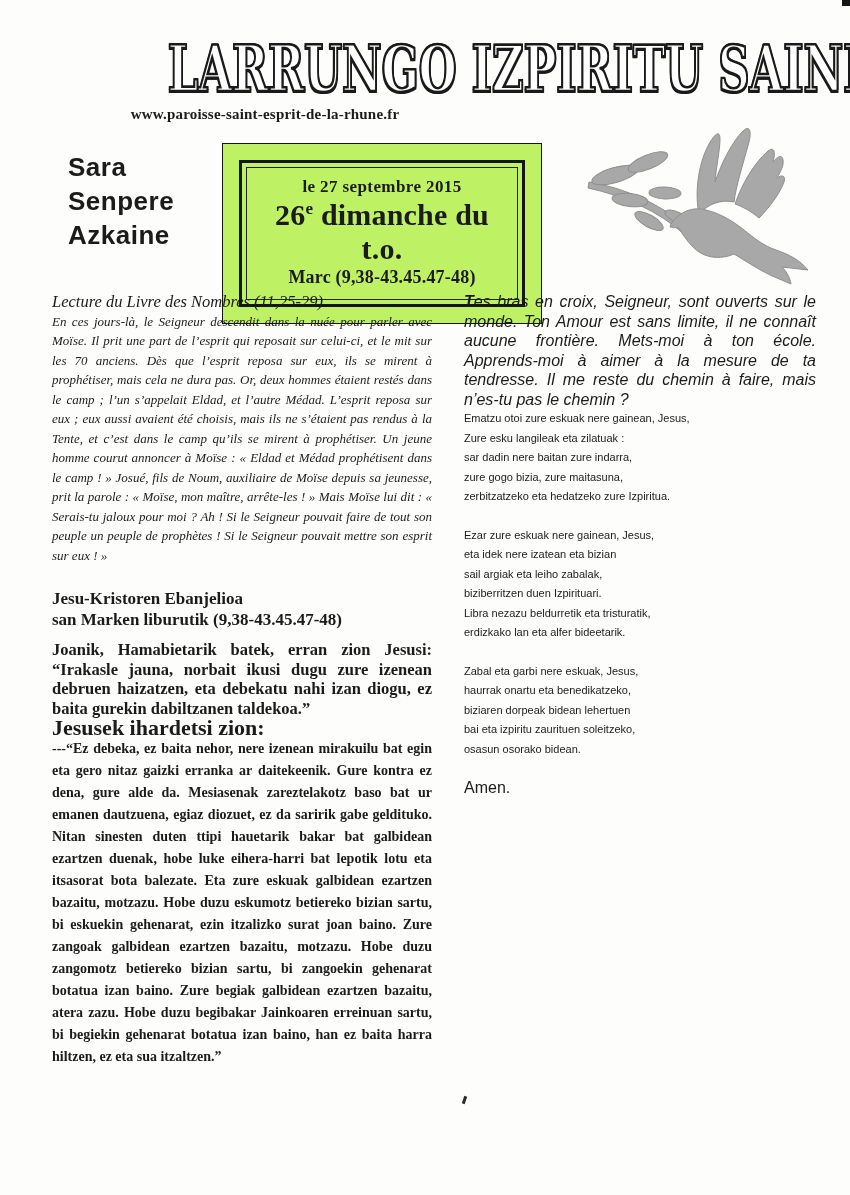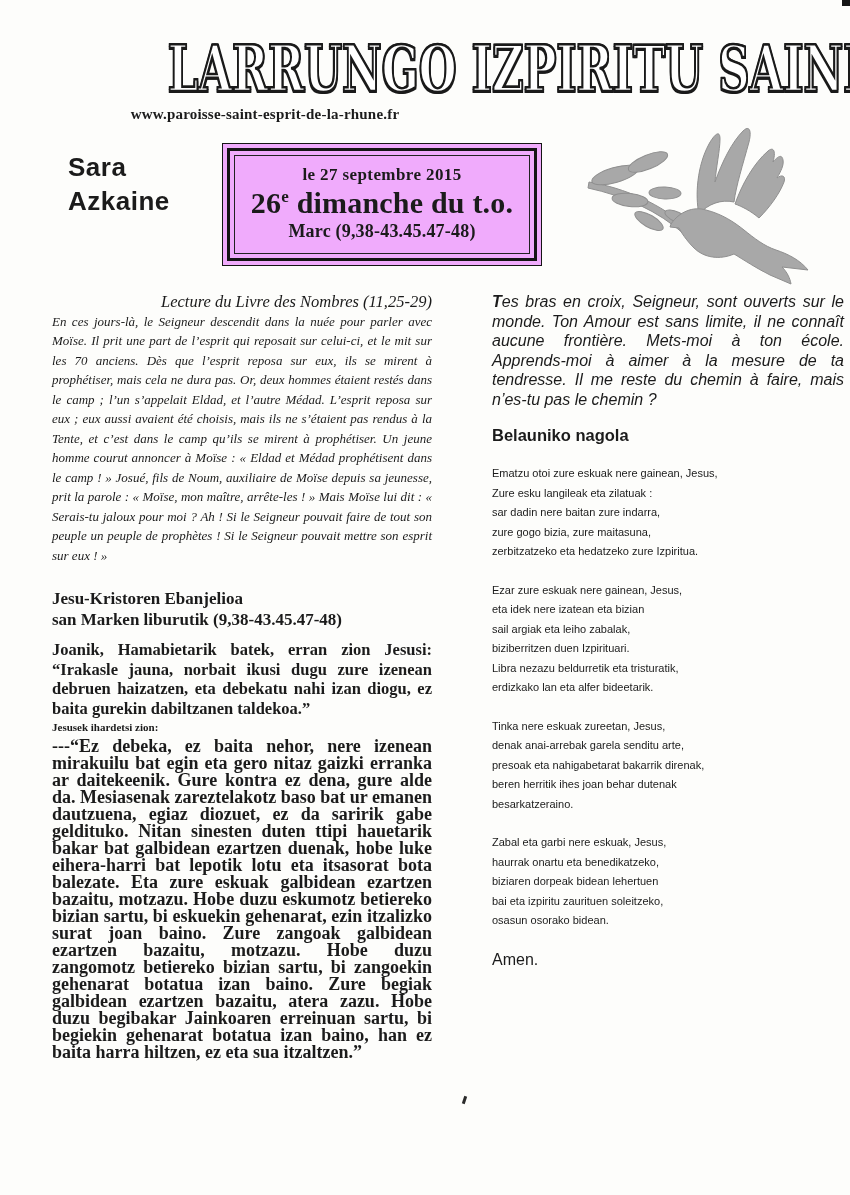--- a/index.html
+++ b/index.html
@@ -11,40 +11,40 @@
   .title-text{display:inline-block;font-family:"DejaVu Serif",serif;font-weight:700;
       font-size:62px;line-height:1;white-space:nowrap;color:#ffffff;
       -webkit-text-stroke:2.4px #1a1a1a;
       text-shadow:-1.5px -1.5px 0 #1a1a1a,1.5px -1.5px 0 #1a1a1a,-1.5px 1.5px 0 #1a1a1a,1.5px 1.5px 0 #1a1a1a;
       transform:scale(0.70,1.02);transform-origin:center top;}
   .website{position:absolute;top:106px;left:50px;width:430px;text-align:center;
       font-weight:700;font-size:15px;letter-spacing:.2px;}
   .villages{position:absolute;top:150px;left:68px;font-family:Liberation Sans, sans-serif;
       font-weight:700;font-size:26px;line-height:34px;letter-spacing:.5px;}
   .date-box{position:absolute;top:143px;left:222px;width:320px;box-sizing:border-box;
-      border:1px solid #151515;padding:4px;background:#f0abfc;}
+      border:1px solid #151515;padding:16px;background:#bef264;}
   .date-box-mid{border:3px solid #151515;padding:4px;}
   .date-box-inner{border:1px solid #222;text-align:center;padding:9px 4px 11px;}
   .date-line{font-weight:700;font-size:17px;letter-spacing:.4px;}
   .sunday-line{font-size:30px;font-weight:600;margin-top:1px;letter-spacing:.2px;}
   .sunday-line sup{font-size:17px;font-weight:600;}
   .gospel-ref{font-weight:700;font-size:18px;margin-top:1px;letter-spacing:.2px;}
   .dove{position:absolute;top:100px;left:585px;width:250px;height:190px;}
 
   
   .col-left{position:absolute;top:292px;left:52px;width:380px;}
-  .col-right{position:absolute;top:292px;left:492px;width:352px;}
+  .col-right{position:absolute;top:292px;left:464px;width:352px;}
   .col-left p,.col-right p{margin:0;}
 
-  .reading-title{font-style:italic;font-size:16.5px;line-height:19.5px;text-align:right;}
+  .reading-title{font-style:italic;font-size:16.5px;line-height:19.5px;}
   .reading-text{font-style:italic;font-size:13px;line-height:19.5px;text-align:justify;}
   .gospel-heading{font-weight:700;font-size:17px;line-height:21px;margin-top:23px !important;}
   .gospel-intro{font-weight:700;font-size:16.5px;line-height:19.5px;text-align:justify;margin-top:10px !important;}
-  .gospel-reply-intro{font-weight:700;font-size:11px;line-height:19.5px;}
-  .gospel-reply{font-weight:700;font-size:18px;line-height:17px;text-align:justify;}
+  .gospel-reply-intro{font-weight:700;font-size:22px;line-height:19.5px;}
+  .gospel-reply{font-weight:700;font-size:14px;line-height:22px;text-align:justify;}
 
   .intro{font-family:"Liberation Sans",sans-serif;font-style:italic;font-size:16px;
       line-height:19.5px;text-align:justify;}
   .intro b{font-weight:700;}
   .prayer-title{font-family:"Liberation Sans",sans-serif;font-weight:700;font-size:16.5px;
       margin:17px 0 19px 0 !important;}
   .stanza{font-family:Liberation Sans, sans-serif;font-size:11px;line-height:19.5px;
       white-space:pre-line;margin:0 0 19px 0 !important;}
   .closing{font-family:"Liberation Sans",sans-serif;font-size:16px;line-height:19.5px;}
 
@@ -61,20 +61,21 @@
   <div class="scan-mark-tr"></div>
 
   <div class="title-wrap">
     <span class="title-text">LARRUNGO IZPIRITU SAINDUA</span>
   </div>
 
   <div class="website">www.paroisse-saint-esprit-de-la-rhune.fr</div>
 
   <div class="villages">
     <div>Sara</div>
+    <div>Senpere</div>
     <div>Azkaine</div>
   </div>
 
   <div class="date-box">
     <div class="date-box-mid">
       <div class="date-box-inner">
         <div class="date-line">le 27 septembre 2015</div>
         <div class="sunday-line"><span>26</span><sup>e</sup><span> dimanche du t.o.</span></div>
         <div class="gospel-ref">Marc (9,38-43.45.47-48)</div>
       </div>
@@ -103,37 +104,31 @@
       <span>Jesu-Kristoren Ebanjelioa</span><br>
       <span>san Marken liburutik (9,38-43.45.47-48)</span>
     </p>
     <p class="gospel-intro">Joanik, Hamabietarik batek, erran zion Jesusi: “Irakasle jauna, norbait ikusi dugu zure izenean debruen haizatzen, eta debekatu nahi izan diogu, ez baita gurekin dabiltzanen taldekoa.”</p>
     <p class="gospel-reply-intro">Jesusek ihardetsi zion:</p>
     <p class="gospel-reply">---“Ez debeka, ez baita nehor, nere izenean mirakuilu bat egin eta gero nitaz gaizki erranka ar daitekeenik. Gure kontra ez dena, gure alde da. Mesiasenak zareztelakotz baso bat ur emanen dautzuena, egiaz diozuet, ez da saririk gabe geldituko. Nitan sinesten duten ttipi hauetarik bakar bat galbidean ezartzen duenak, hobe luke eihera-harri bat lepotik lotu eta itsasorat bota balezate. Eta zure eskuak galbidean ezartzen bazaitu, motzazu. Hobe duzu eskumotz betiereko bizian sartu, bi eskuekin gehenarat, ezin itzalizko surat joan baino. Zure zangoak galbidean ezartzen bazaitu, motzazu. Hobe duzu zangomotz betiereko bizian sartu, bi zangoekin gehenarat botatua izan baino. Zure begiak galbidean ezartzen bazaitu, atera zazu. Hobe duzu begibakar Jainkoaren erreinuan sartu, bi begiekin gehenarat botatua izan baino, han ez baita harra hiltzen, ez eta sua itzaltzen.”</p>
   </div>
 
   <div class="col-right">
     <p class="intro"><b>T</b><span>es bras en croix, Seigneur, sont ouverts sur le monde. Ton Amour est sans limite, il ne connaît aucune frontière. Mets-moi à ton école. Apprends-moi à aimer à la mesure de ta tendresse. Il me reste du chemin à faire, mais n’es-tu pas le chemin ?</span></p>
-    <p class="prayer-title">Belauniko nagola</p>
     <p class="stanza">Ematzu otoi zure eskuak nere gainean, Jesus,
 Zure esku langileak eta zilatuak :
 sar dadin nere baitan zure indarra,
 zure gogo bizia, zure maitasuna,
 zerbitzatzeko eta hedatzeko zure Izpiritua.</p>
     <p class="stanza">Ezar zure eskuak nere gainean, Jesus,
 eta idek nere izatean eta bizian
 sail argiak eta leiho zabalak,
 biziberritzen duen Izpirituari.
 Libra nezazu beldurretik eta tristuratik,
 erdizkako lan eta alfer bideetarik.</p>
-    <p class="stanza">Tinka nere eskuak zureetan, Jesus,
-denak anai-arrebak garela senditu arte,
-presoak eta nahigabetarat bakarrik direnak,
-beren herritik ihes joan behar dutenak
-besarkatzeraino.</p>
     <p class="stanza">Zabal eta garbi nere eskuak, Jesus,
 haurrak onartu eta benedikatzeko,
 biziaren dorpeak bidean lehertuen
 bai eta izpiritu zaurituen soleitzeko,
 osasun osorako bidean.</p>
     <p class="closing">Amen.</p>
   </div>
 
   <div class="scan-tick"></div>
 

